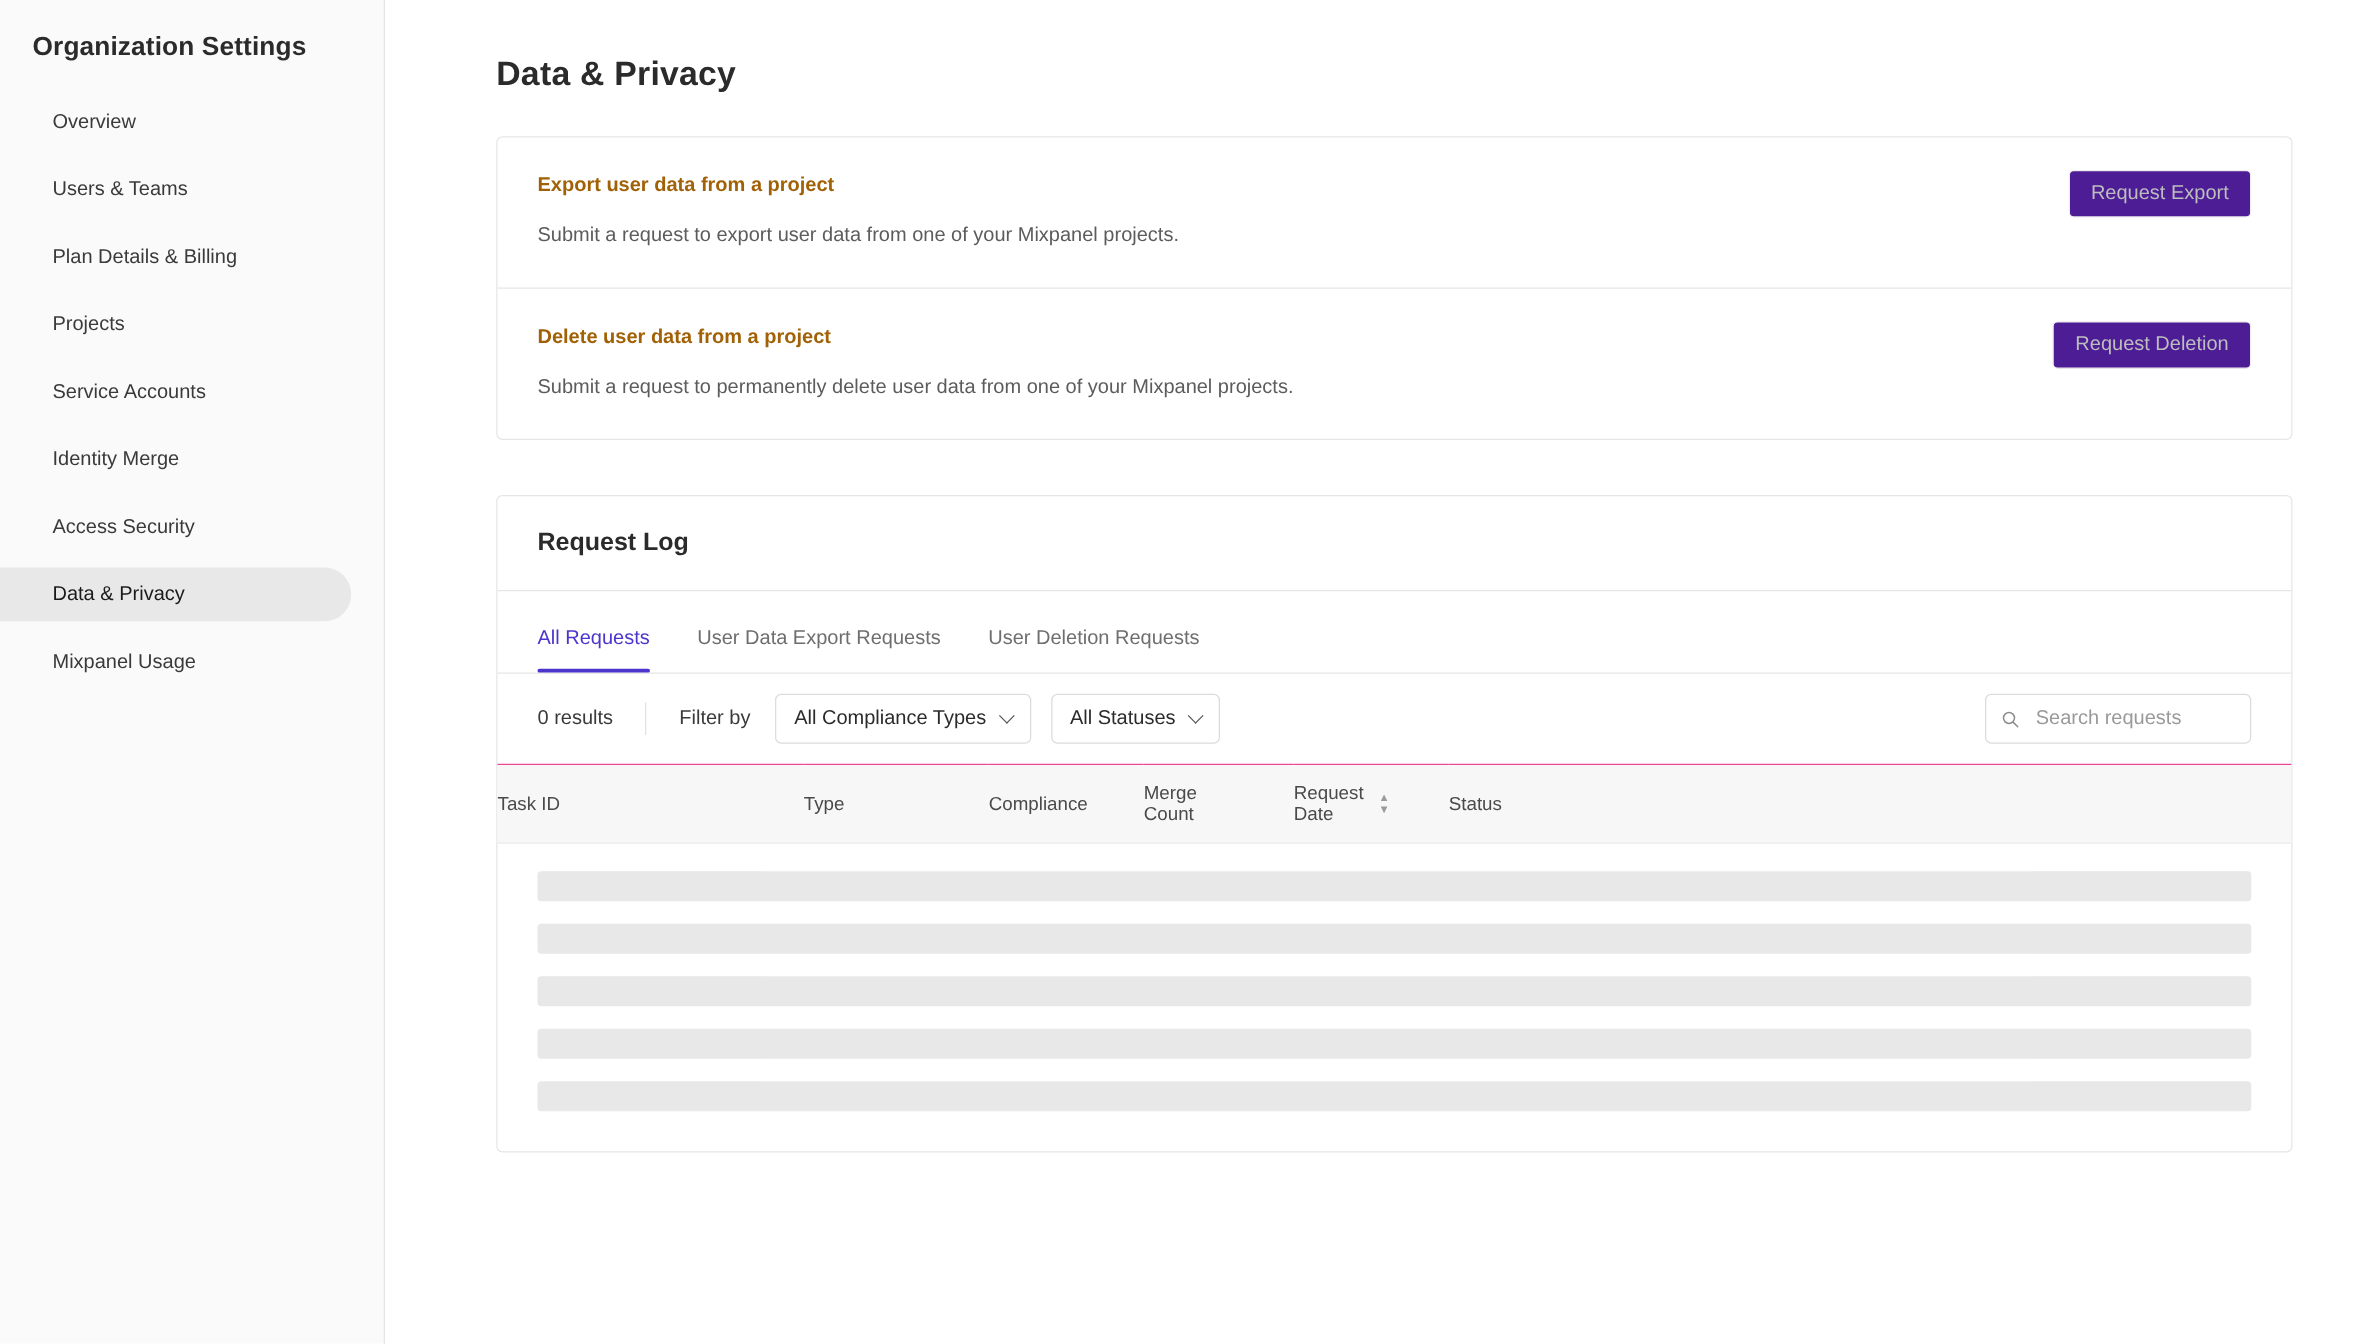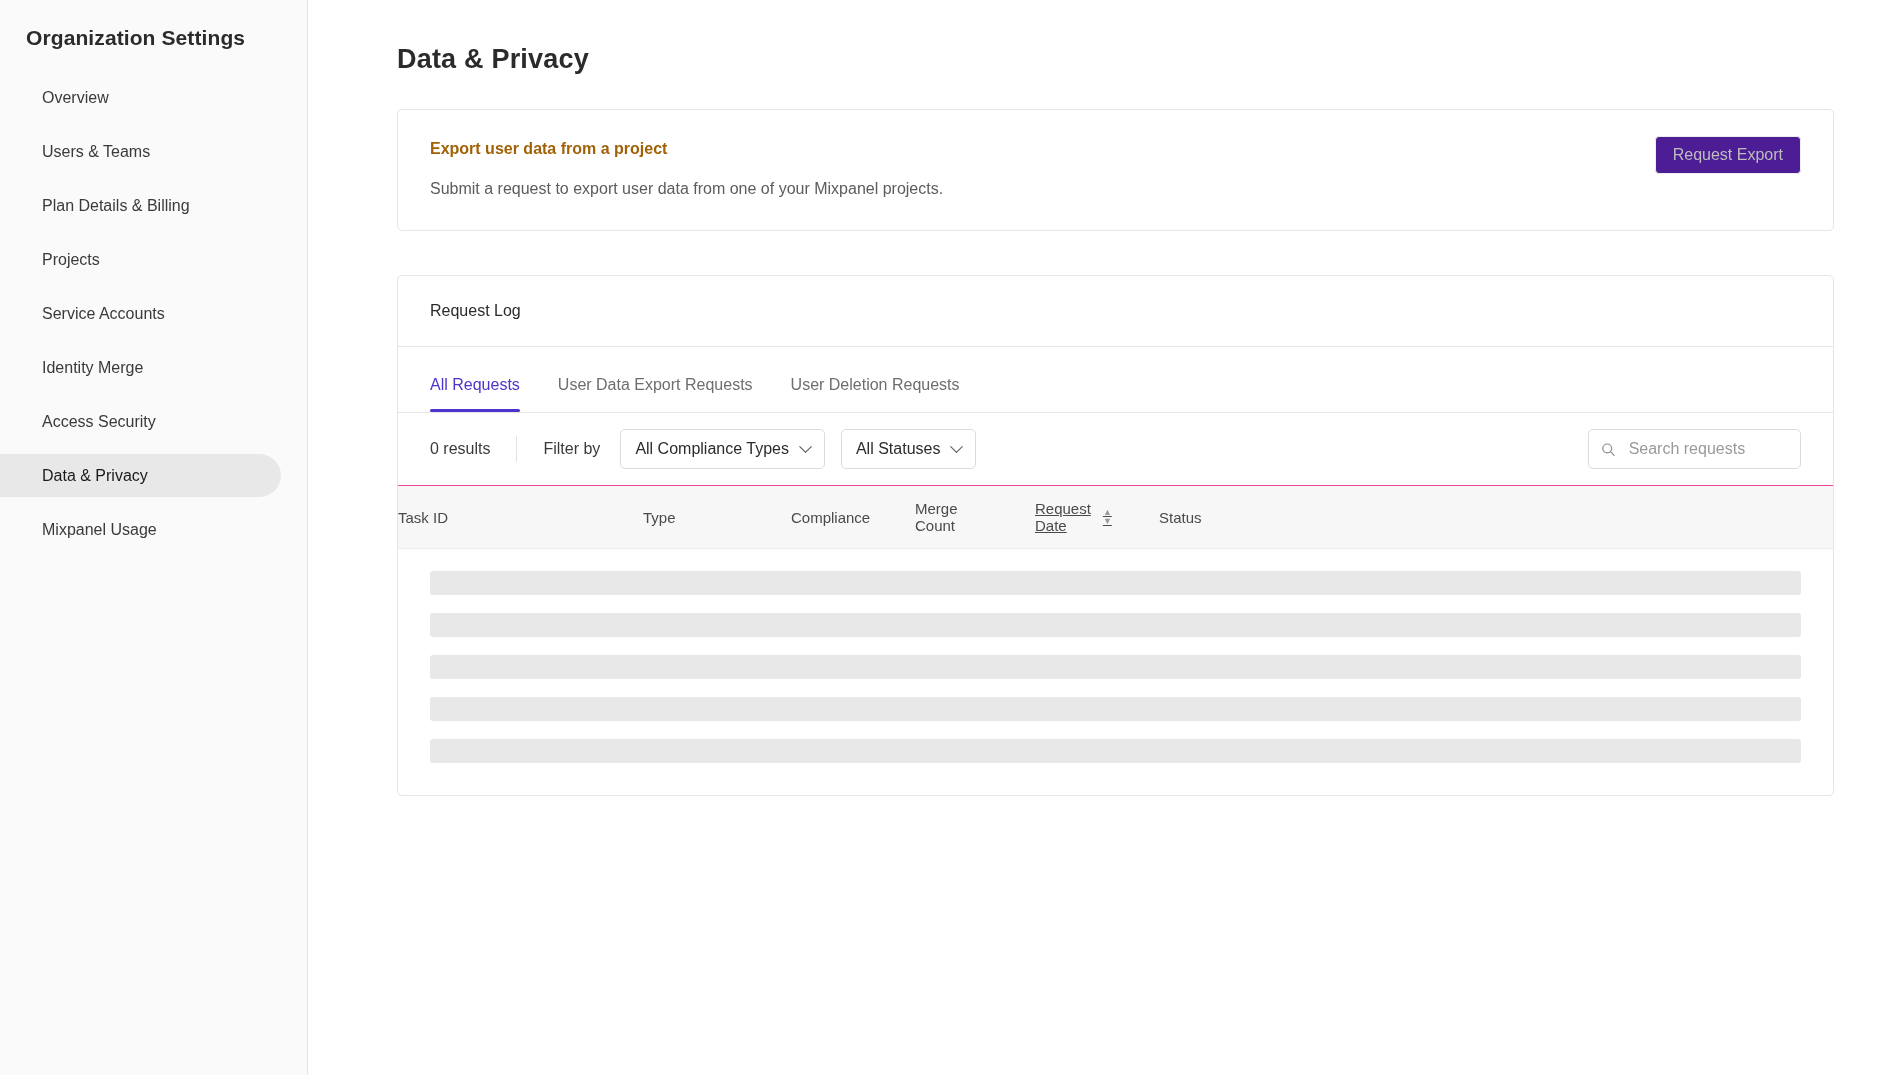--- a/index.html
+++ b/index.html
@@ -101,22 +101,22 @@
     padding: 9px 17px;
     cursor: default;
     font-family: "Liberation Sans", sans-serif;
   }
 
   .gap { height: 44px; }
 
   
   .log-header {
     padding: 26px 32px;
-    font-size: 16px;
-    font-weight: normal;
+    font-size: 20px;
+    font-weight: bold;
     color: #2b2b2b;
     border-bottom: 1px solid #e6e6e6;
   }
   .tabs {
     display: flex;
     align-items: flex-end;
     height: 66px;
     padding: 0 32px;
     border-bottom: 1px solid #e6e6e6;
     gap: 38px;
@@ -212,21 +212,21 @@
     padding: 14px 0 14px 0;
     height: 58px;
     vertical-align: middle;
   }
   th.c1 { padding-left: 32px; width: 245px; }
   th.c2 { width: 148px; }
   th.c3 { width: 124px; }
   th.c4 { width: 120px; }
   th.c5 { width: 124px; }
   th.c6 { width: auto; }
-  .th-inner { display: flex; align-items: center; gap: 12px; text-decoration: underline; }
+  .th-inner { display: flex; align-items: center; gap: 12px; }
   .sort-ico { display: flex; flex-direction: column; gap: 2px; color: #9b9b9b; font-size: 9px; line-height: 7px; }
   .skeleton-area { padding: 22px 32px 32px 32px; }
   .skel-row {
     height: 24px;
     background: #e8e8e8;
     border-radius: 3px;
     margin-bottom: 18px;
   }
   .skel-row:last-child { margin-bottom: 0; }
 </style>
@@ -269,20 +269,25 @@
   </aside>
 
   <main class="main">
     <h1 class="page-title">Data &amp; Privacy</h1>
 
     <section class="card">
       <div class="card-row">
         <div class="row-title">Export user data from a project</div>
         <div class="row-desc">Submit a request to export user data from one of your Mixpanel projects.</div>
         <button class="ghost-btn">Request Export</button>
+      </div>
+      <div class="card-row">
+        <div class="row-title">Delete user data from a project</div>
+        <div class="row-desc">Submit a request to permanently delete user data from one of your Mixpanel projects.</div>
+        <button class="ghost-btn">Request Deletion</button>
       </div>
     </section>
 
     <div class="gap"></div>
 
     <section class="card">
       <div class="log-header">Request Log</div>
 
       <div class="tabs">
         <div class="tab active">

